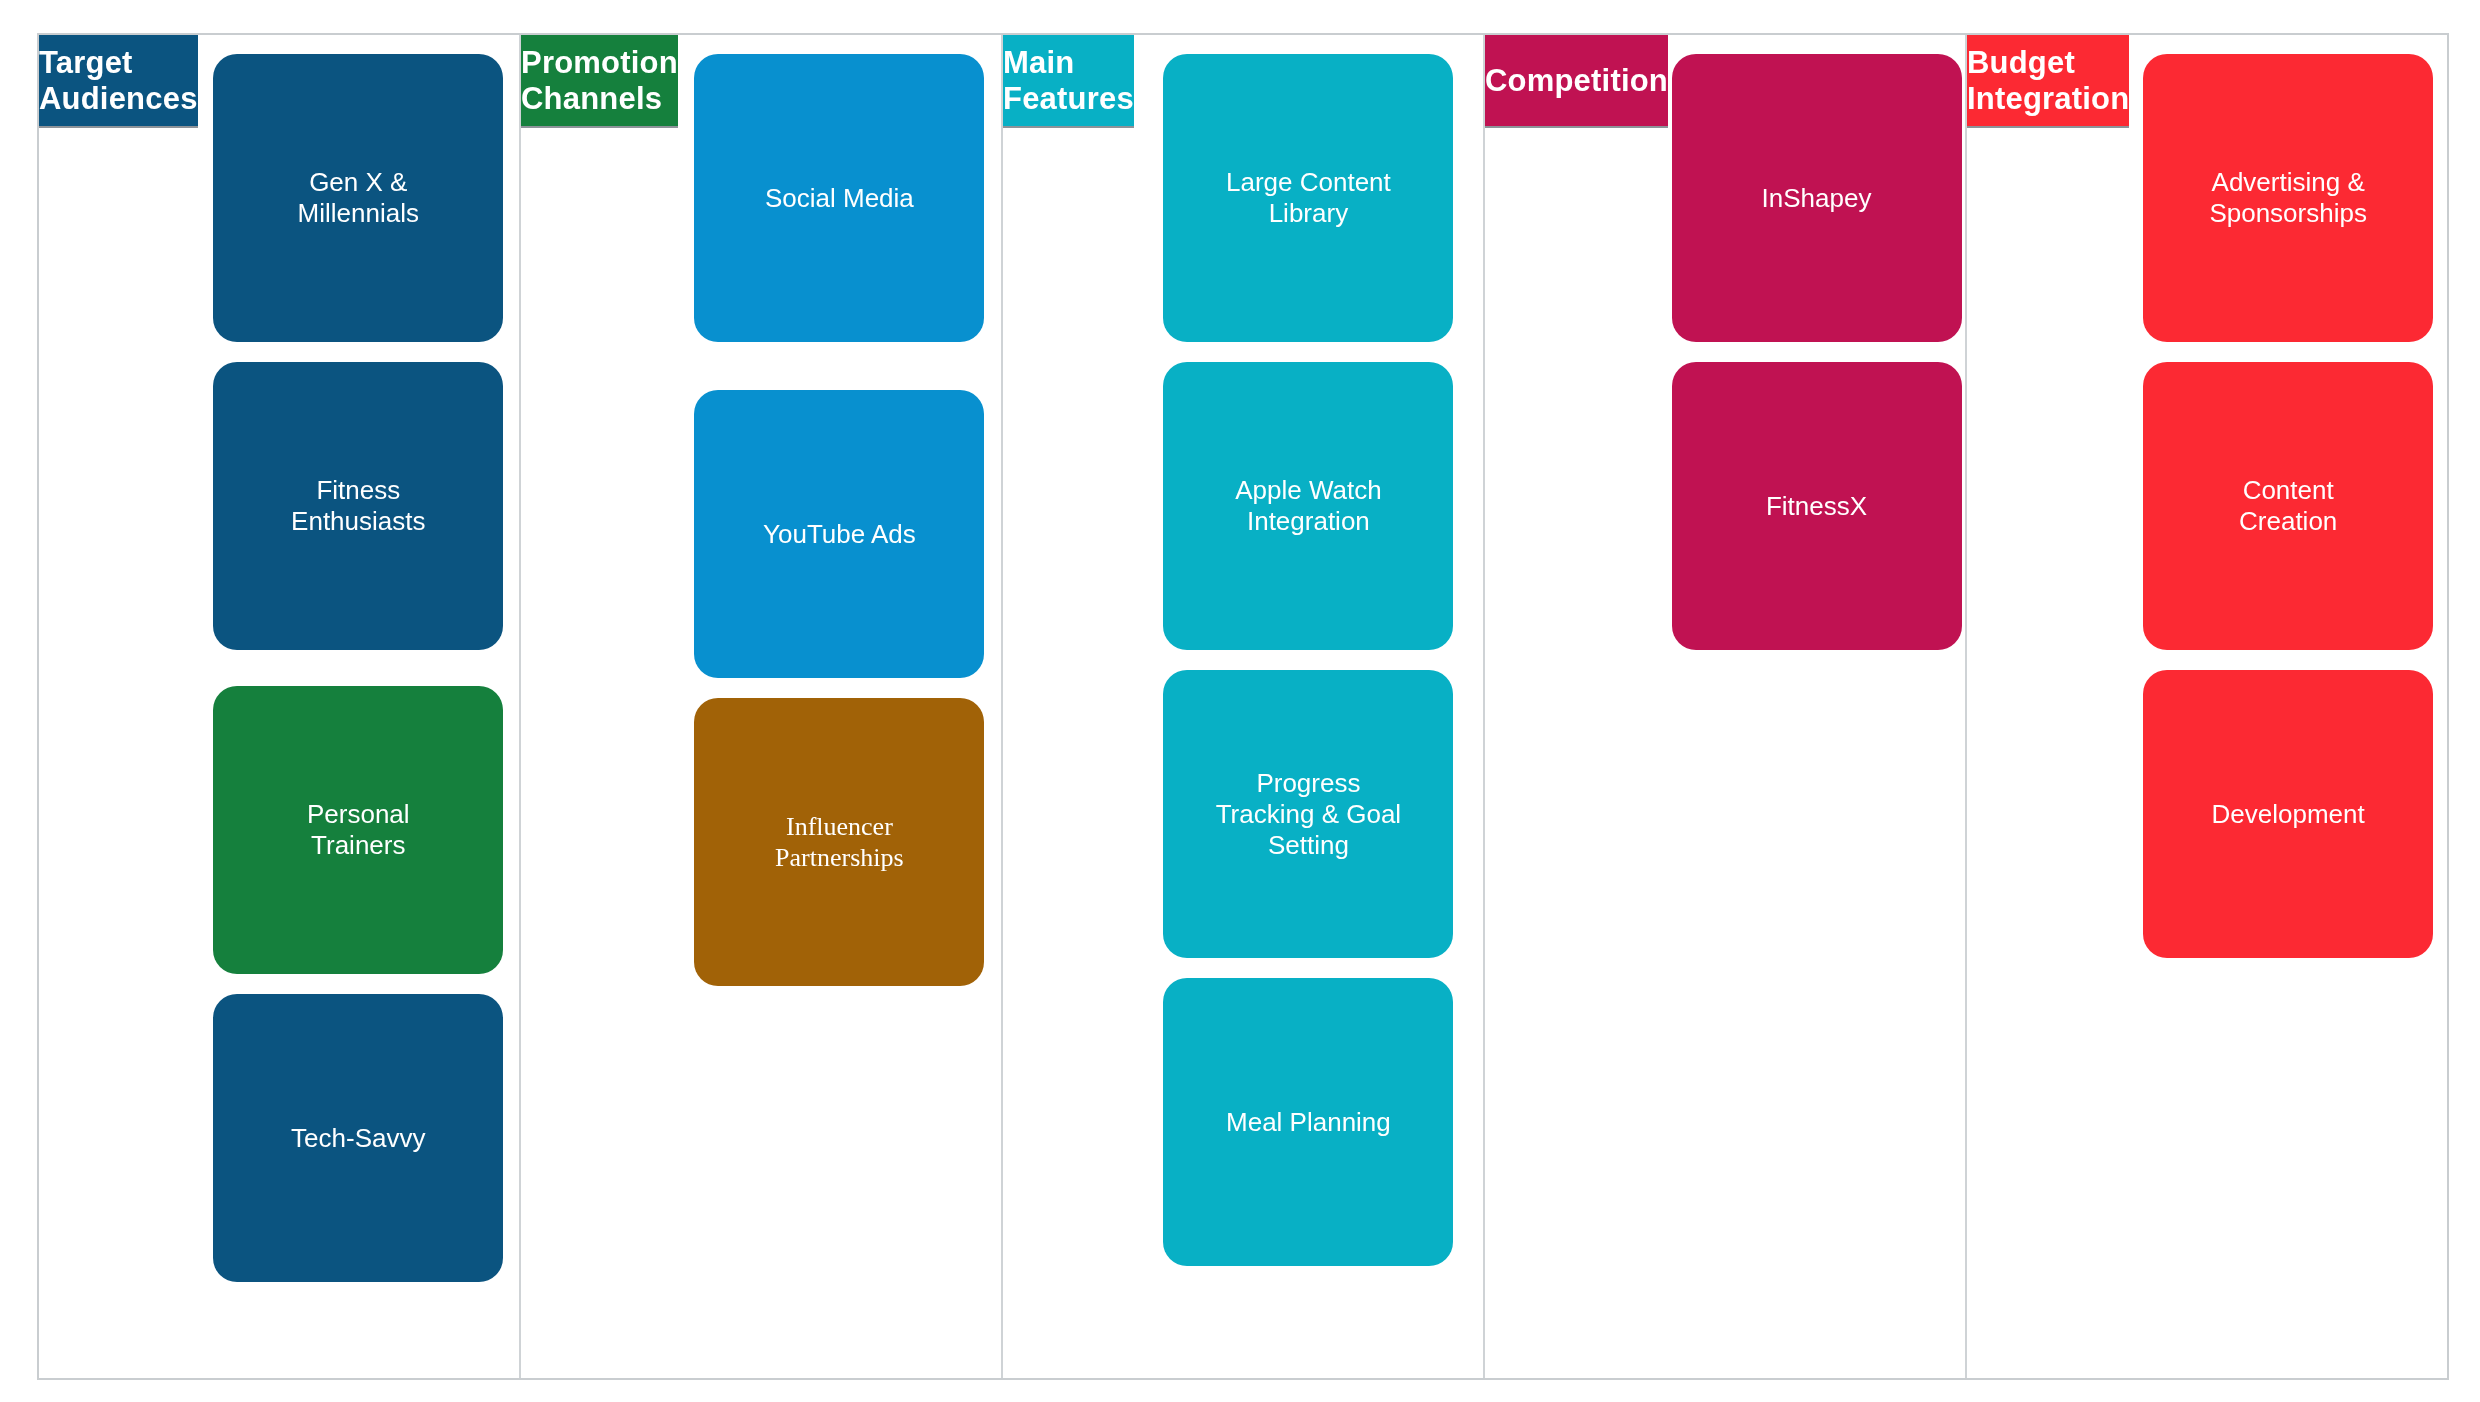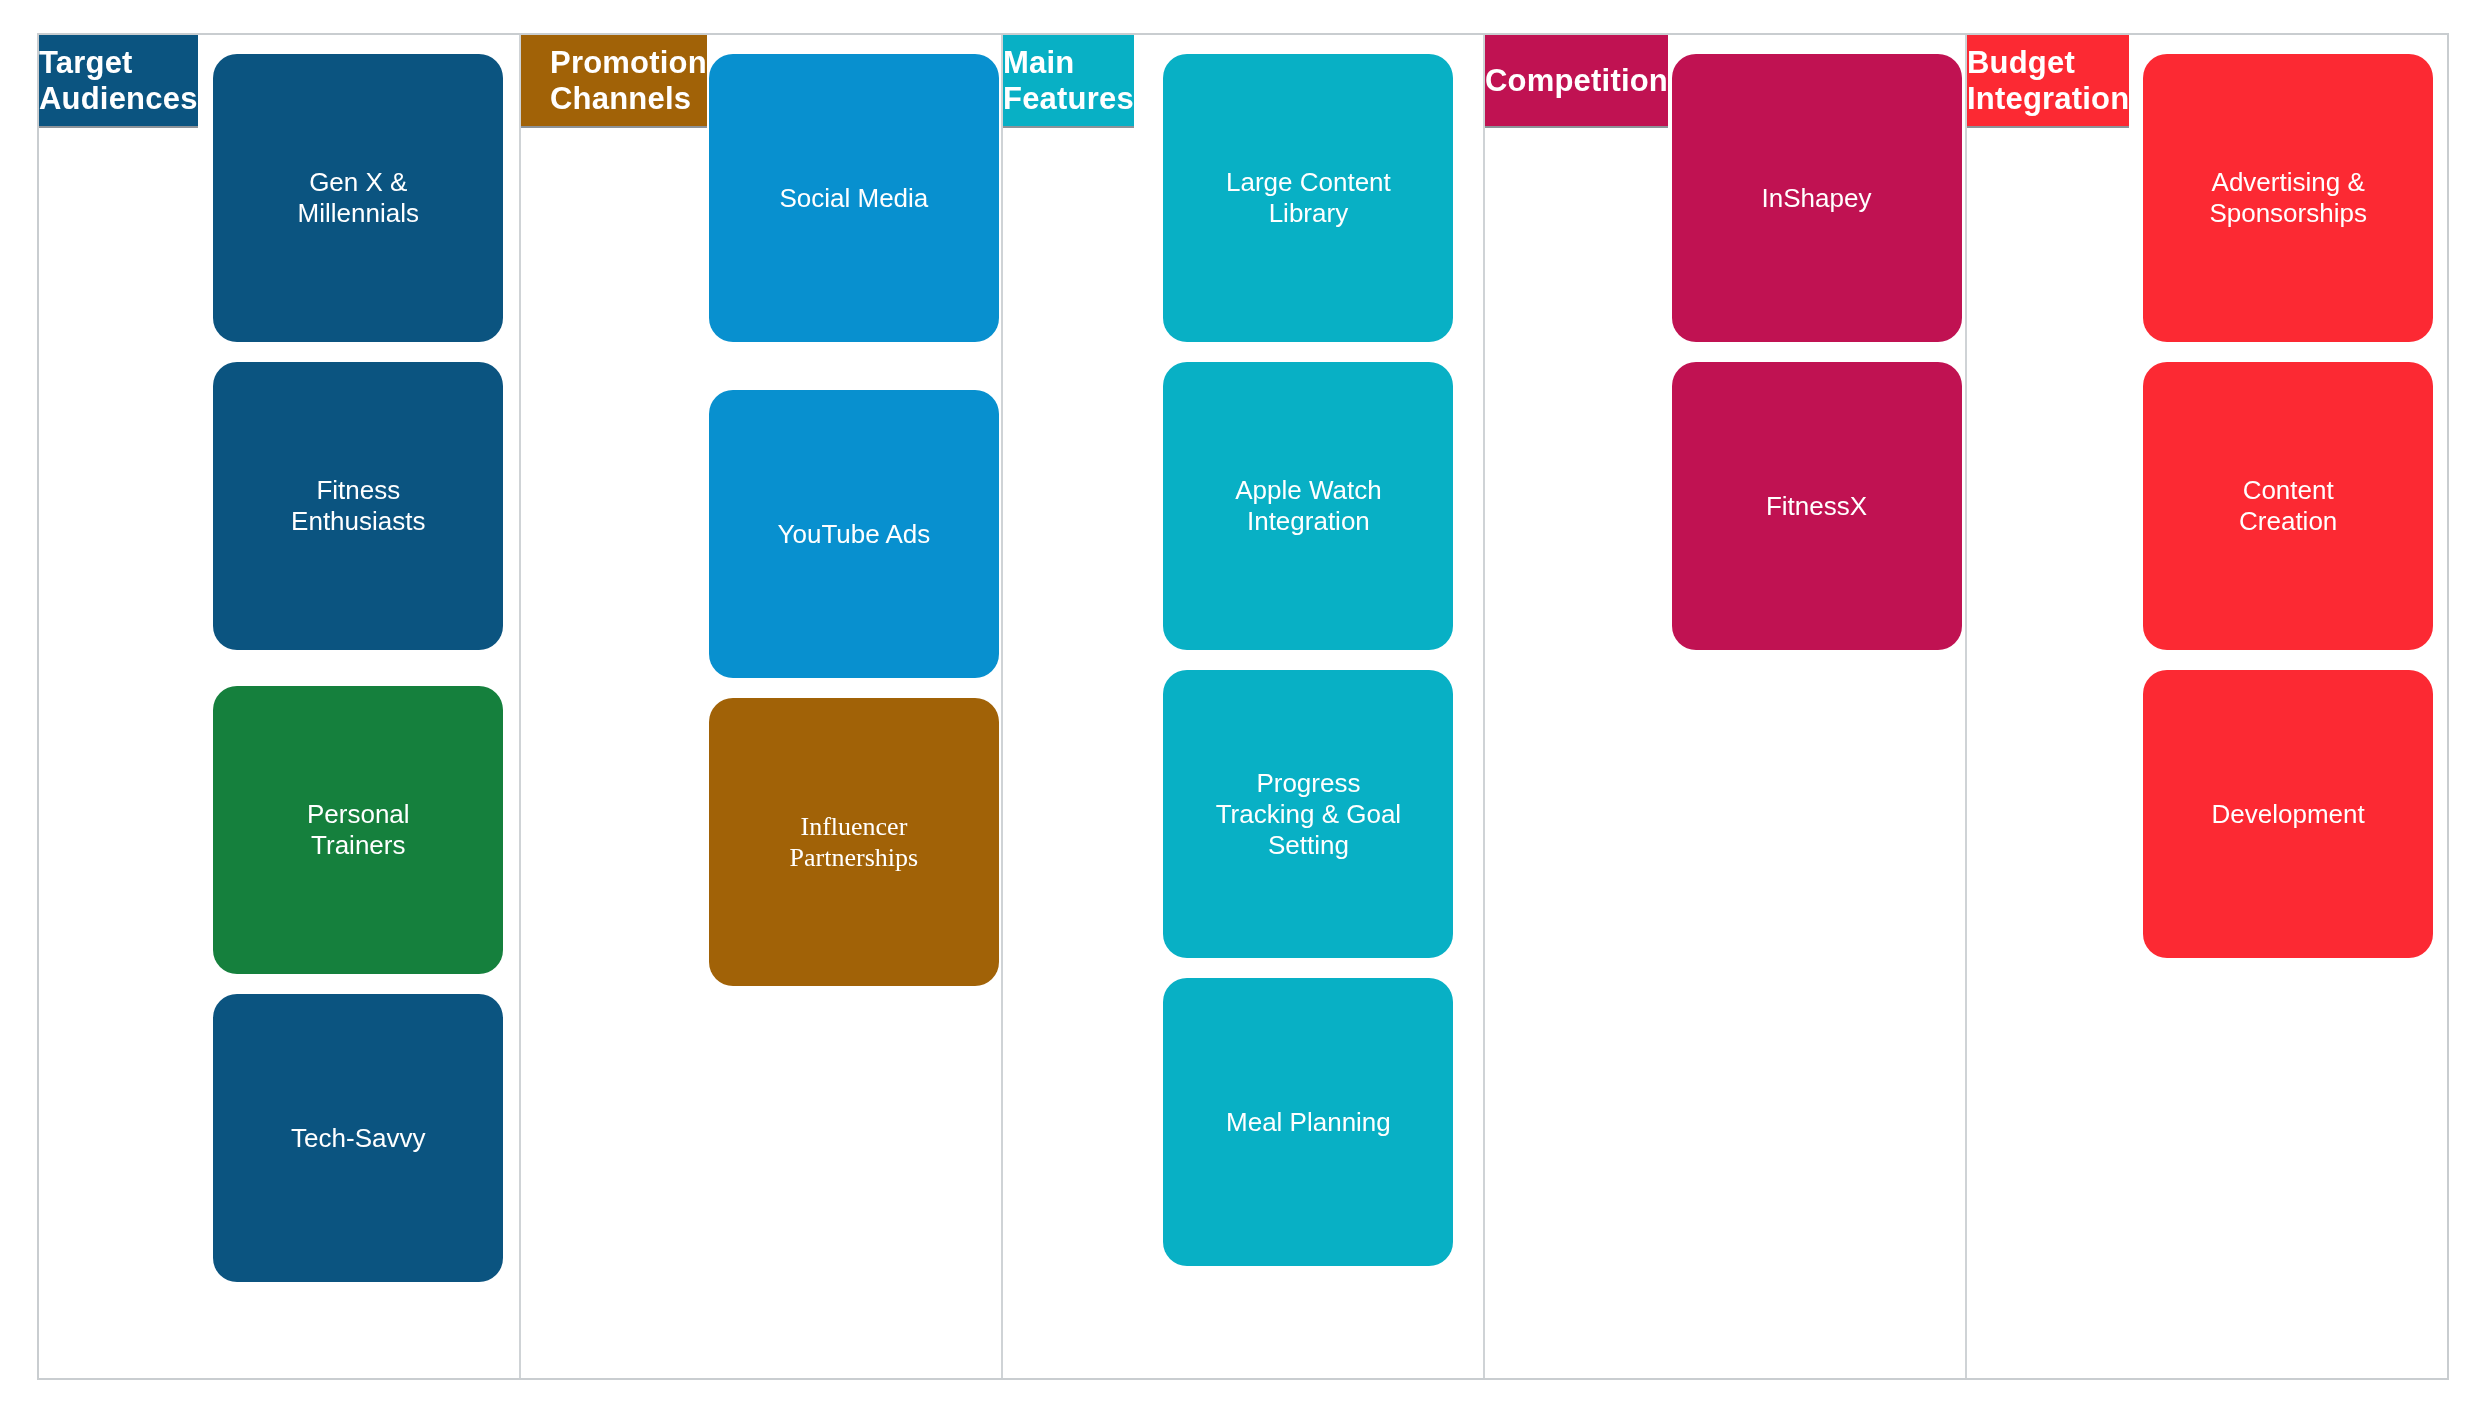--- a/index.html
+++ b/index.html
@@ -86,21 +86,21 @@
         <div class="card" style="background: rgb(11, 84, 128);">Gen X &amp;
 Millennials</div>
         <div class="card" style="background: rgb(11, 84, 128);">Fitness
 Enthusiasts</div>
         <div class="card" style="background: #15803d; margin-top: 16px;">Personal
 Trainers</div>
         <div class="card" style="background: rgb(11, 84, 128);">Tech-Savvy</div>
       </div>
     </div>
     <div class="column">
-      <div class="column-header" style="background: #a16207; padding-left: 29px;">Promotion Channels</div>
+      <div class="column-header" style="background: #15803d;">Promotion Channels</div>
       <div class="column-body">
         <div class="card" style="background: rgb(8, 144, 207);">Social Media</div>
         <div class="card" style="background: rgb(8, 144, 207); margin-top: 28px;">YouTube Ads</div>
         <div class="card" style="background: #a16207; font-family: Liberation Serif, serif;">Influencer
 Partnerships</div>
       </div>
     </div>
     <div class="column">
       <div class="column-header" style="background: rgb(8, 176, 197);">Main Features</div>
       <div class="column-body">

